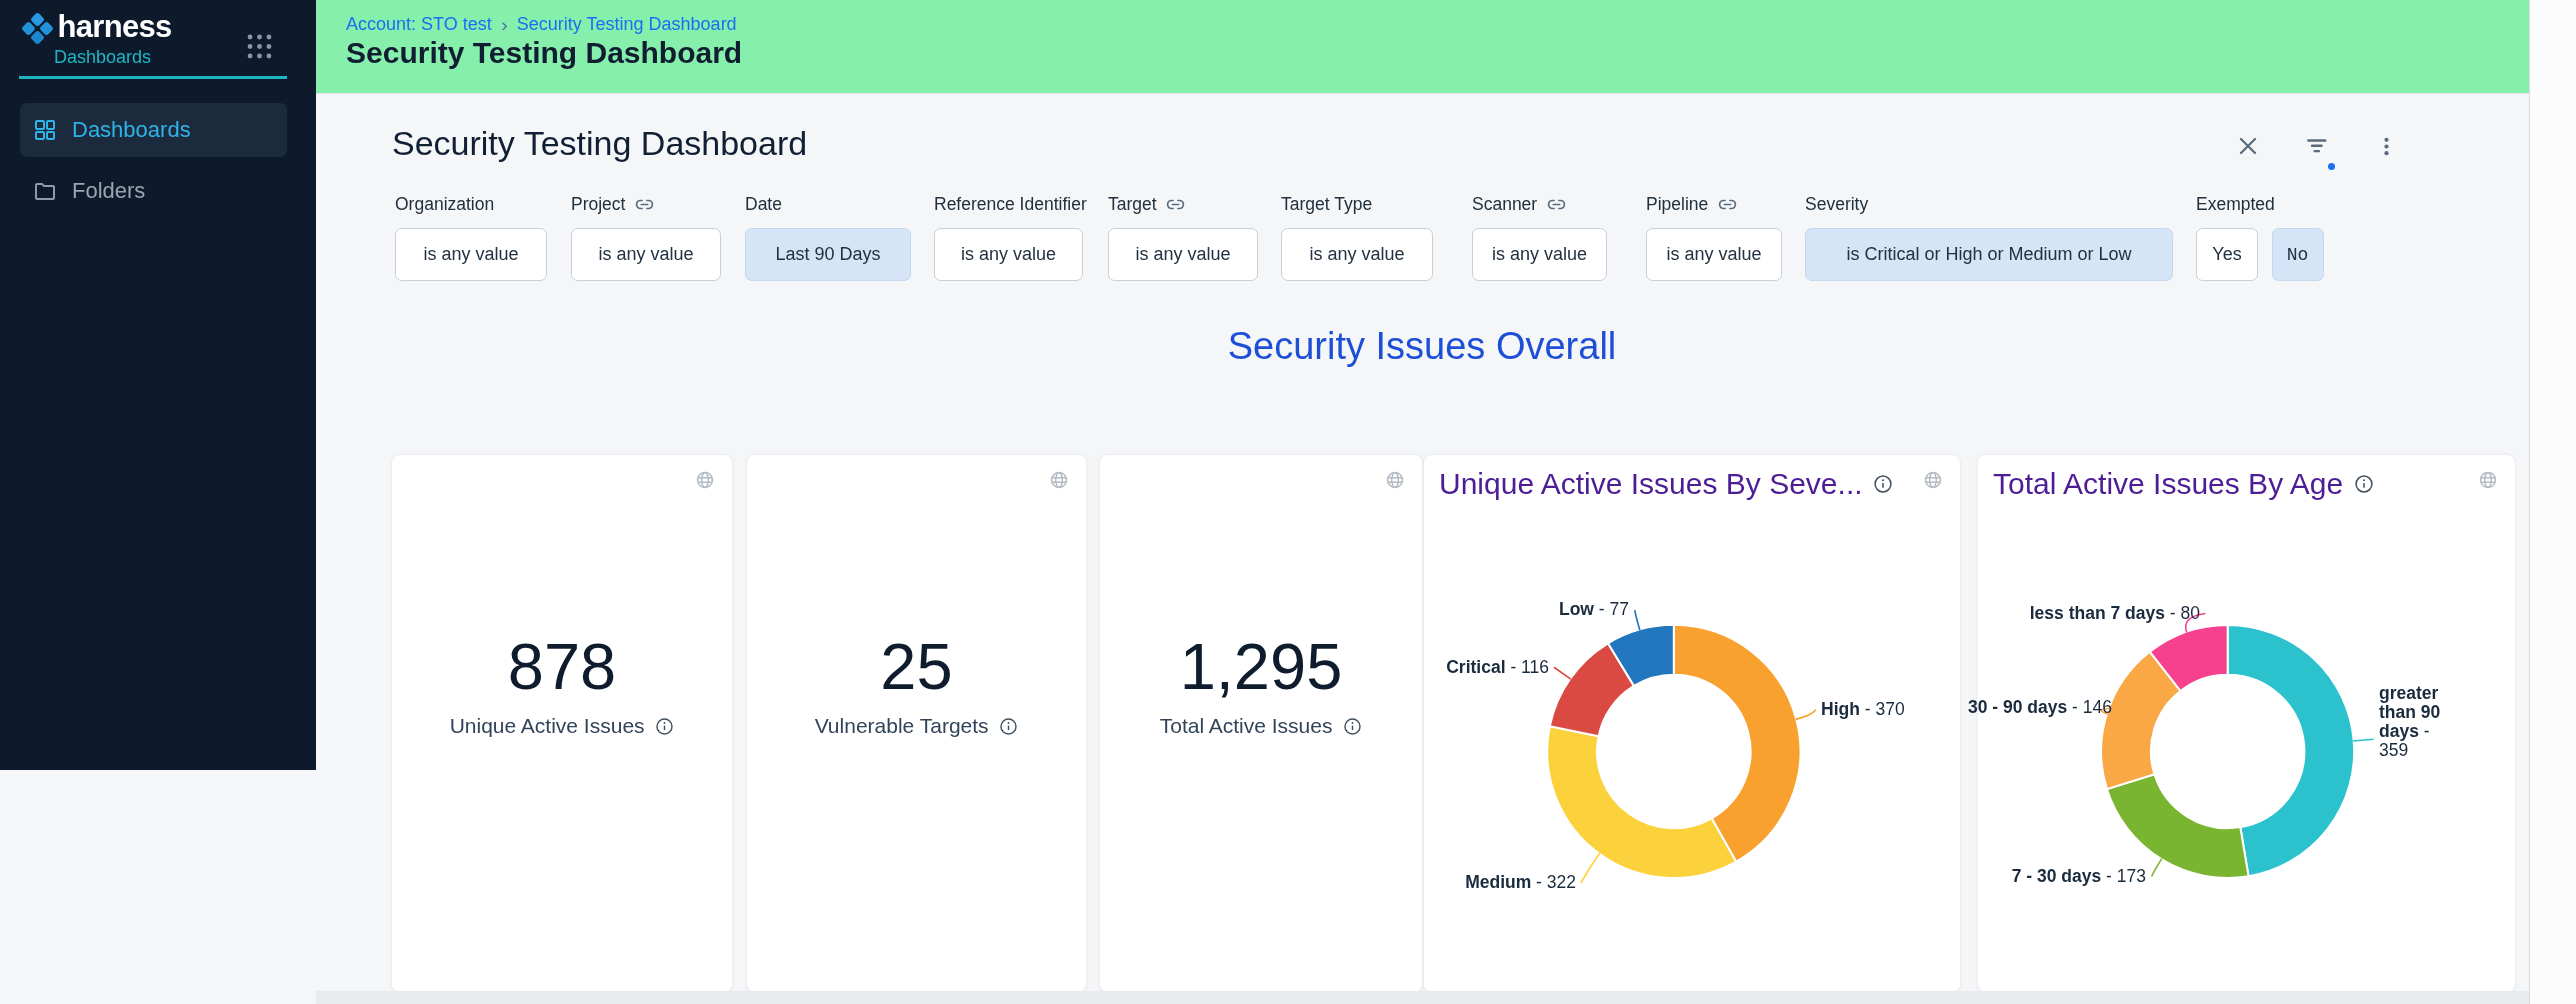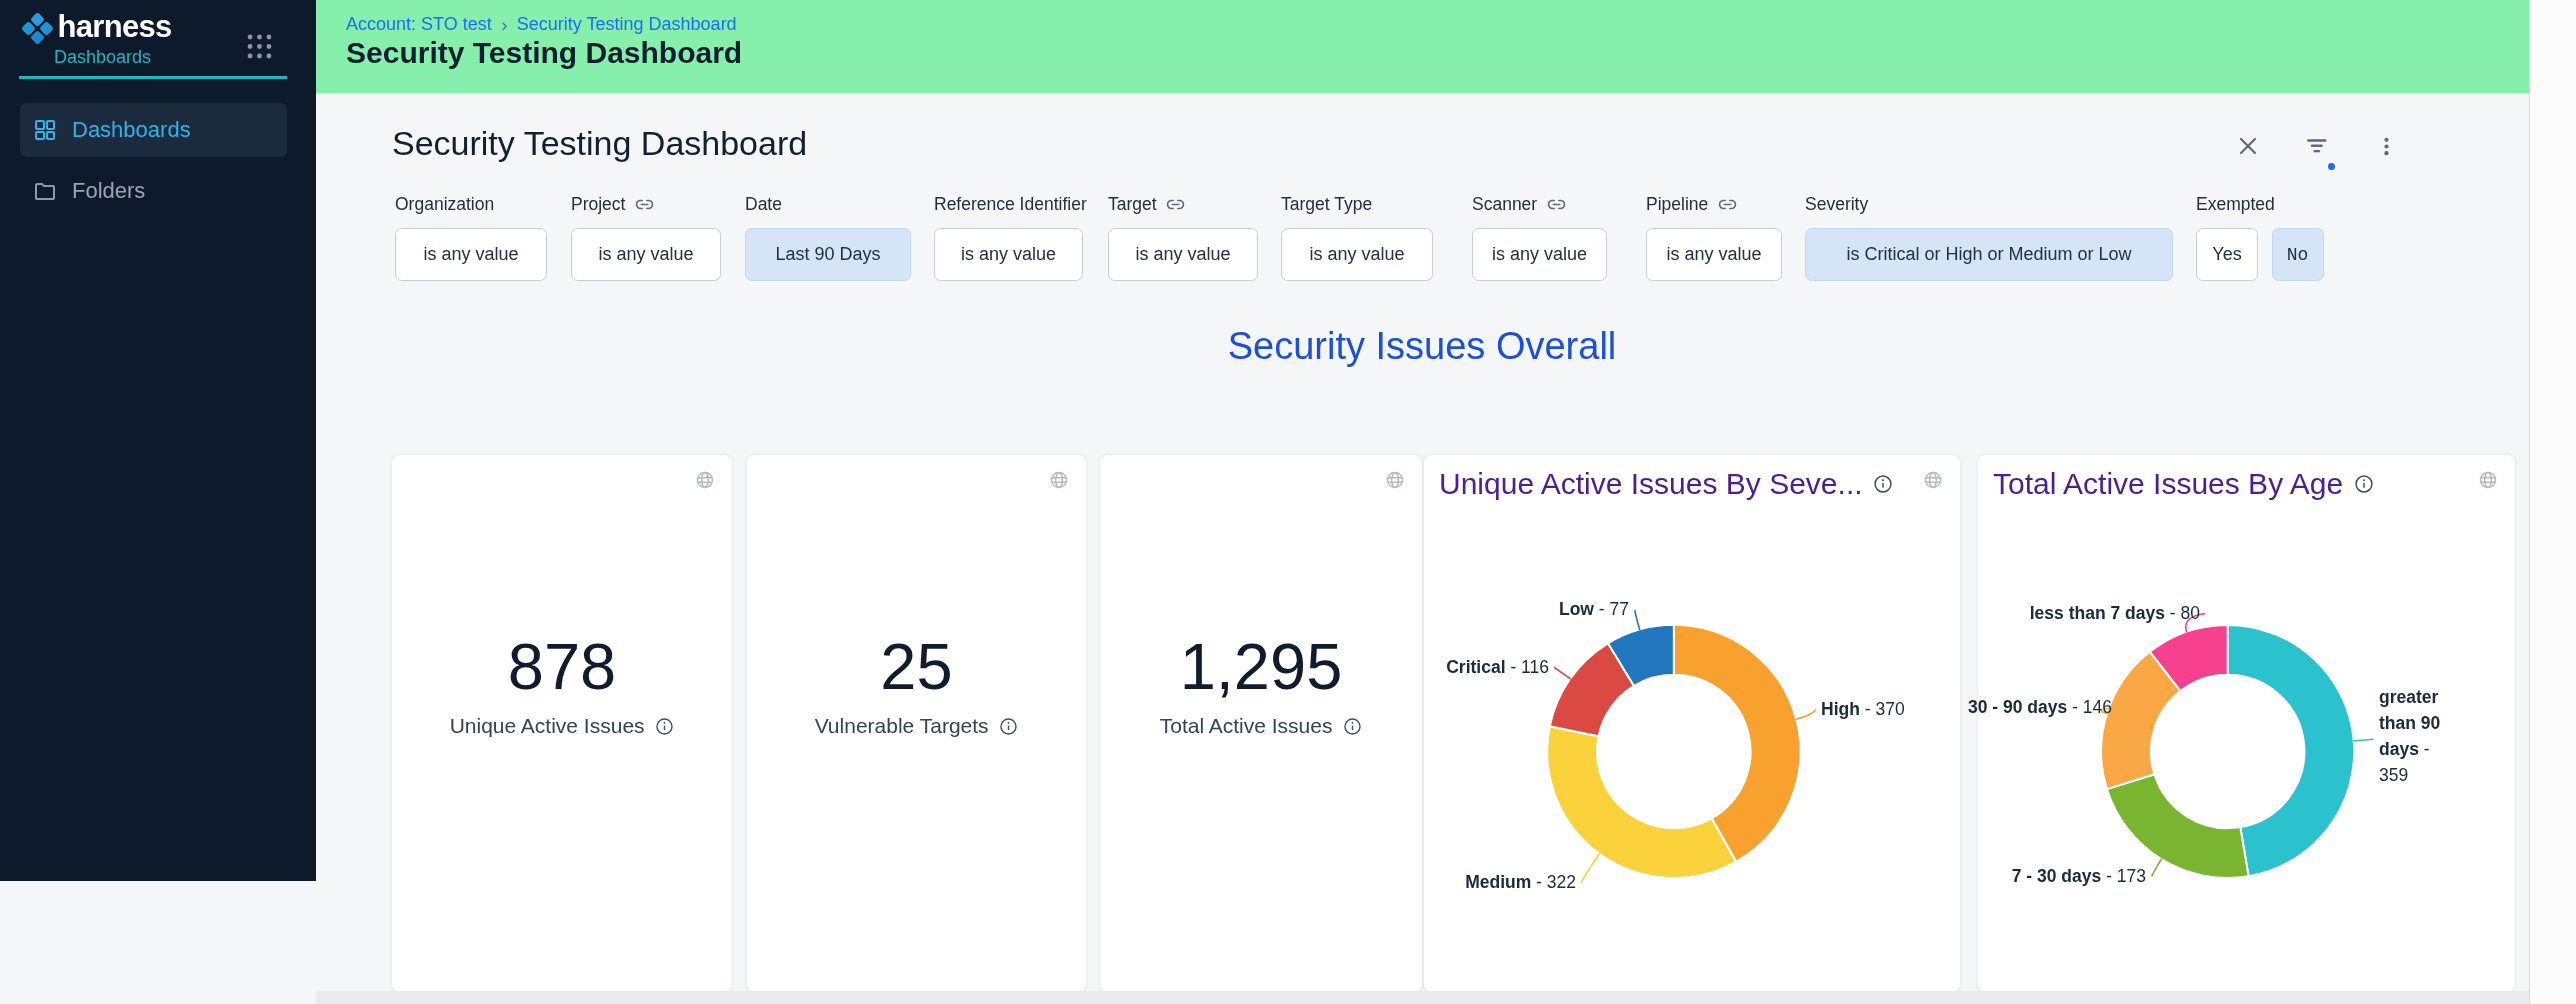--- a/index.html
+++ b/index.html
@@ -1,20 +1,20 @@
 <!DOCTYPE html>
 <html style="font-size:10.8px"><head>
 <meta charset="utf-8">
 <style>
   html,body{margin:0;padding:0;}
   body{font-family:"Liberation Sans",sans-serif;background:#e8eaee;}
   #app{position:relative;width:2576px;height:1005px;overflow:hidden;background:#f4f6f8;}
 
   
-  .sidebar{position:absolute;left:0;top:0;width:316px;height:881px;background:#0c1a2c;z-index:4;}
+  .sidebar{position:absolute;left:0;top:0;width:316px;height:770px;background:#0c1a2c;z-index:4;}
   .logo-row{position:absolute;left:19.5px;top:11.4px;width:277px;height:35px;}
   .logo-diamond{position:absolute;left:0;top:0;}
   .logo-word{position:absolute;left:38px;top:-2.7px;font-size:31px;font-weight:700;color:#ffffff;letter-spacing:-0.7px;}
   .grid9{position:absolute;right:24px;top:21.5px;}
   .product-label{position:absolute;left:54px;top:47px;font-size:18px;color:#1fb6c4;}
   .side-underline{position:absolute;left:19px;top:76px;width:268px;height:3.4px;background:#1fb6c4;}
   .nav-item{position:absolute;left:19.5px;width:267px;height:54px;border-radius:6.7px;display:flex;align-items:center;gap:15px;padding-left:13.5px;box-sizing:border-box;cursor:pointer;}
   .nav-item.active{background:#1b2a3d;}
   .nav-item .nav-label{font-size:22px;}
   .nav-item.active .nav-label{color:#2fb4e9;font-weight:500;}
@@ -47,21 +47,21 @@
 
   .card{position:absolute;top:362px;height:537px;background:#ffffff;border-radius:8px;box-shadow:0 0.7px 3.4px rgba(30,45,60,.10);}
   .card .globe{position:absolute;right:17.5px;top:15px;}
   .stat-number{position:absolute;left:0;top:174px;width:100%;text-align:center;font-size:65px;color:#0e1c2e;}
   .stat-label{position:absolute;left:0;top:259px;width:100%;display:flex;justify-content:center;align-items:center;gap:10.8px;font-size:21px;color:#32445a;}
   .chart-title{position:absolute;left:15px;top:12px;display:flex;align-items:center;gap:10.8px;font-size:30px;font-weight:500;color:#4c1d95;max-width:431px;white-space:nowrap;}
   .donut-wrap{position:absolute;left:0;top:0;width:100%;height:100%;}
   .donut-svg{position:absolute;left:0;top:0;}
   .donut-label{position:absolute;font-size:17.5px;color:#1b2b3e;white-space:nowrap;line-height:23px;}
   .donut-label b{font-weight:700;}
-  .donut-label.ml{white-space:normal;line-height:26px;}
+  .donut-label.ml{white-space:normal;line-height:19px;}
 
   .footer-strip{position:absolute;left:316px;top:991px;width:2260px;height:13.5px;background:#e8eaee;}
   .scroll-strip{position:absolute;right:0;top:0;width:46px;height:1005px;background:#fcfcfd;border-left:1.3px solid #d9dce2;z-index:6;}
   svg{display:block;}
 </style>
 </head>
 <body>
 
 <div id="app">
 

